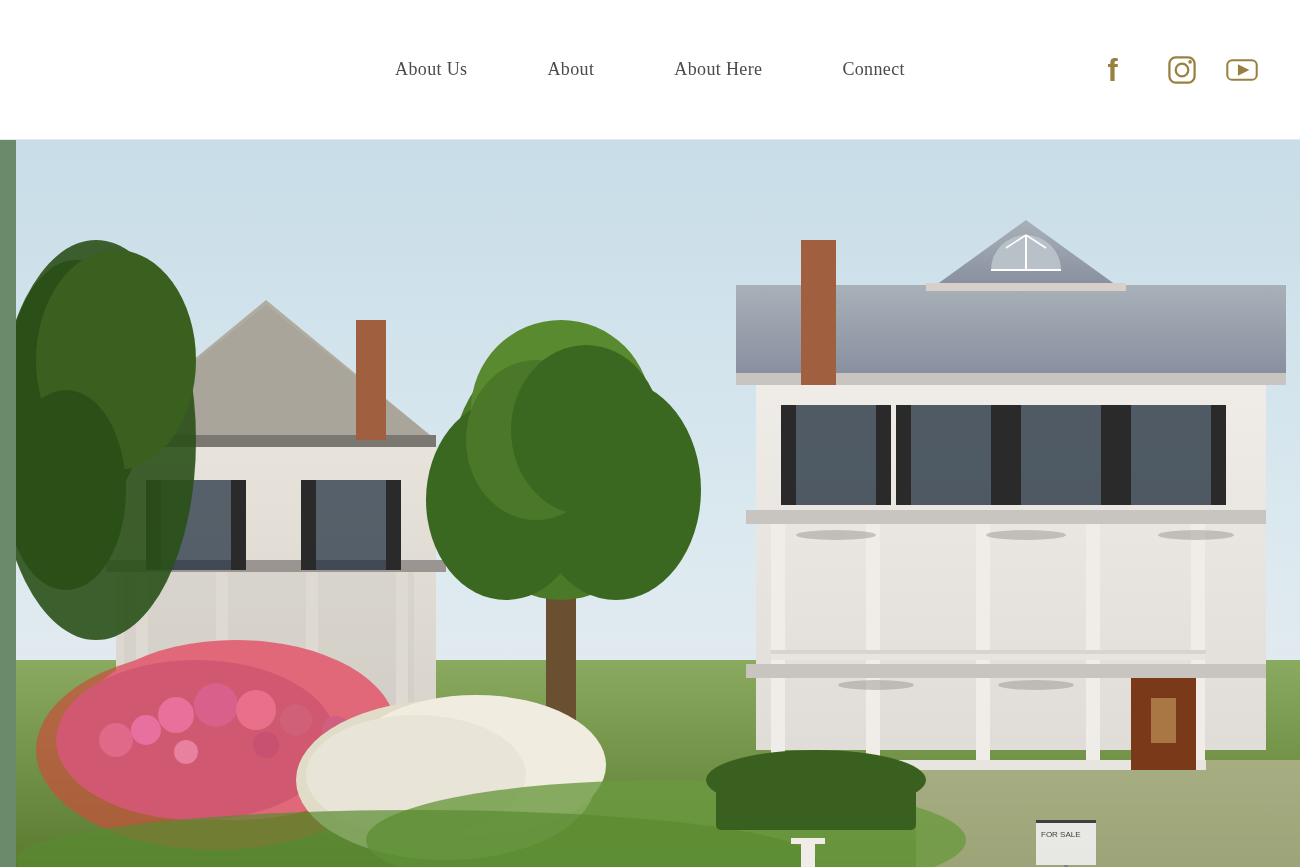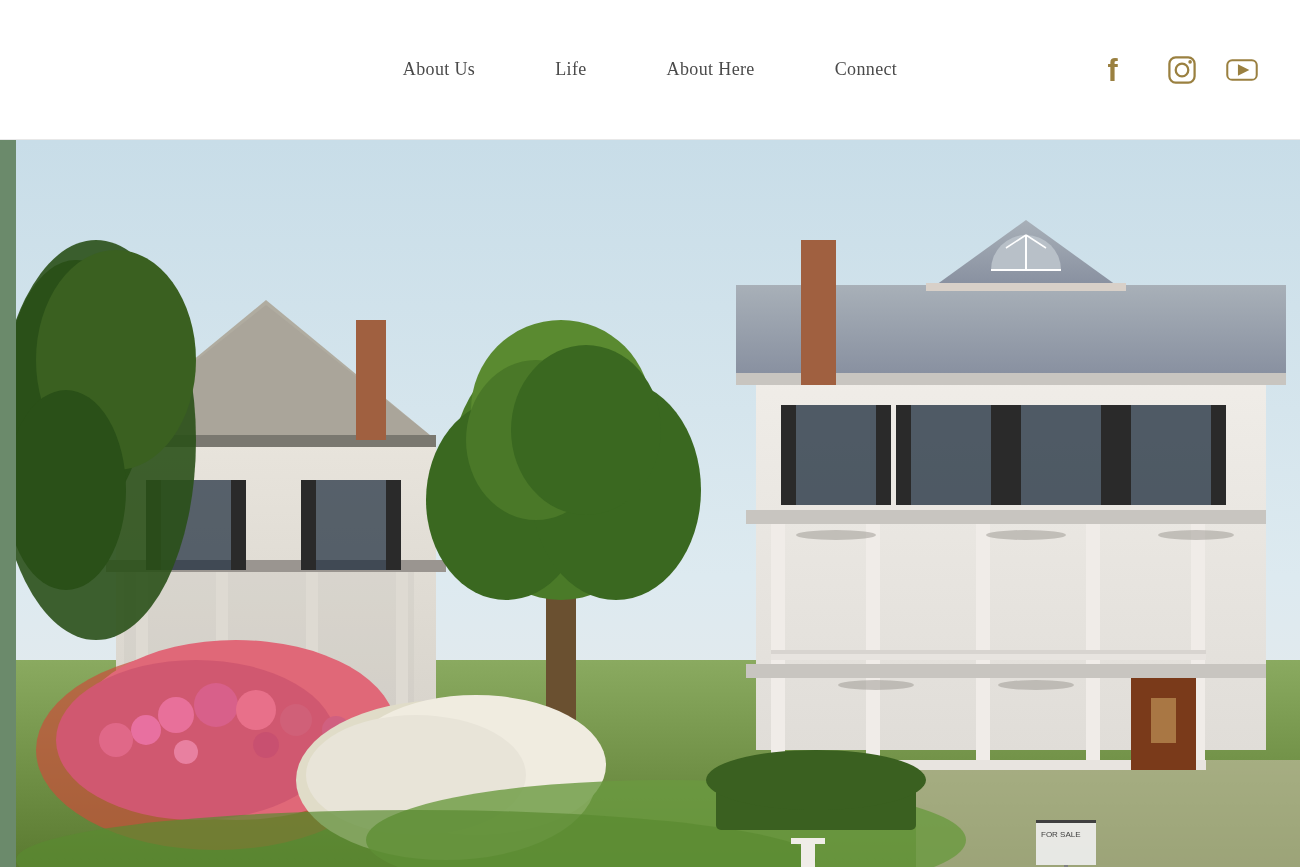--- a/index.html
+++ b/index.html
@@ -87,21 +87,21 @@
       width: 100%;
       height: 100%;
     }
   </style>
 </head>
 <body>
 
 <header class="header">
   <nav class="nav">
     <a class="nav-item">About Us</a>
-    <a class="nav-item">Life</a>
+    <a class="nav-item">About</a>
     <a class="nav-item">About Here</a>
     <a class="nav-item">Connect</a>
   </nav>
 
   <div class="social-icons">
 
     <div class="social-icon facebook-icon">
       <svg viewBox="0 0 40 40" fill="none" xmlns="http://www.w3.org/2000/svg">
         <text x="4" y="32" font-size="34" font-family="Arial" font-weight="bold" fill="#9a8040">f</text>
       </svg>

